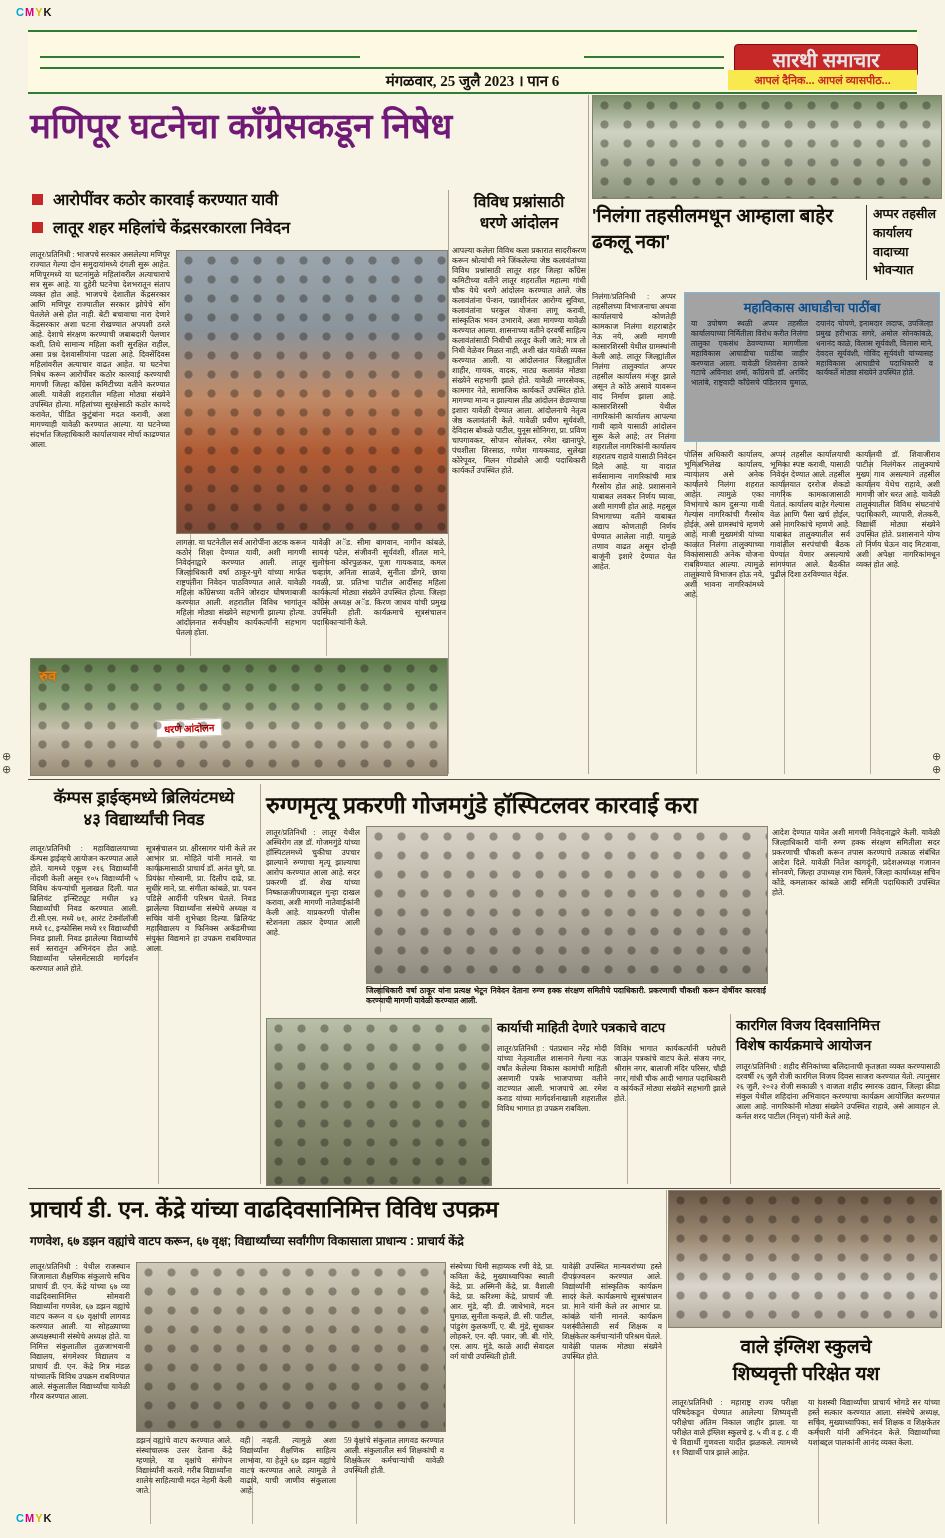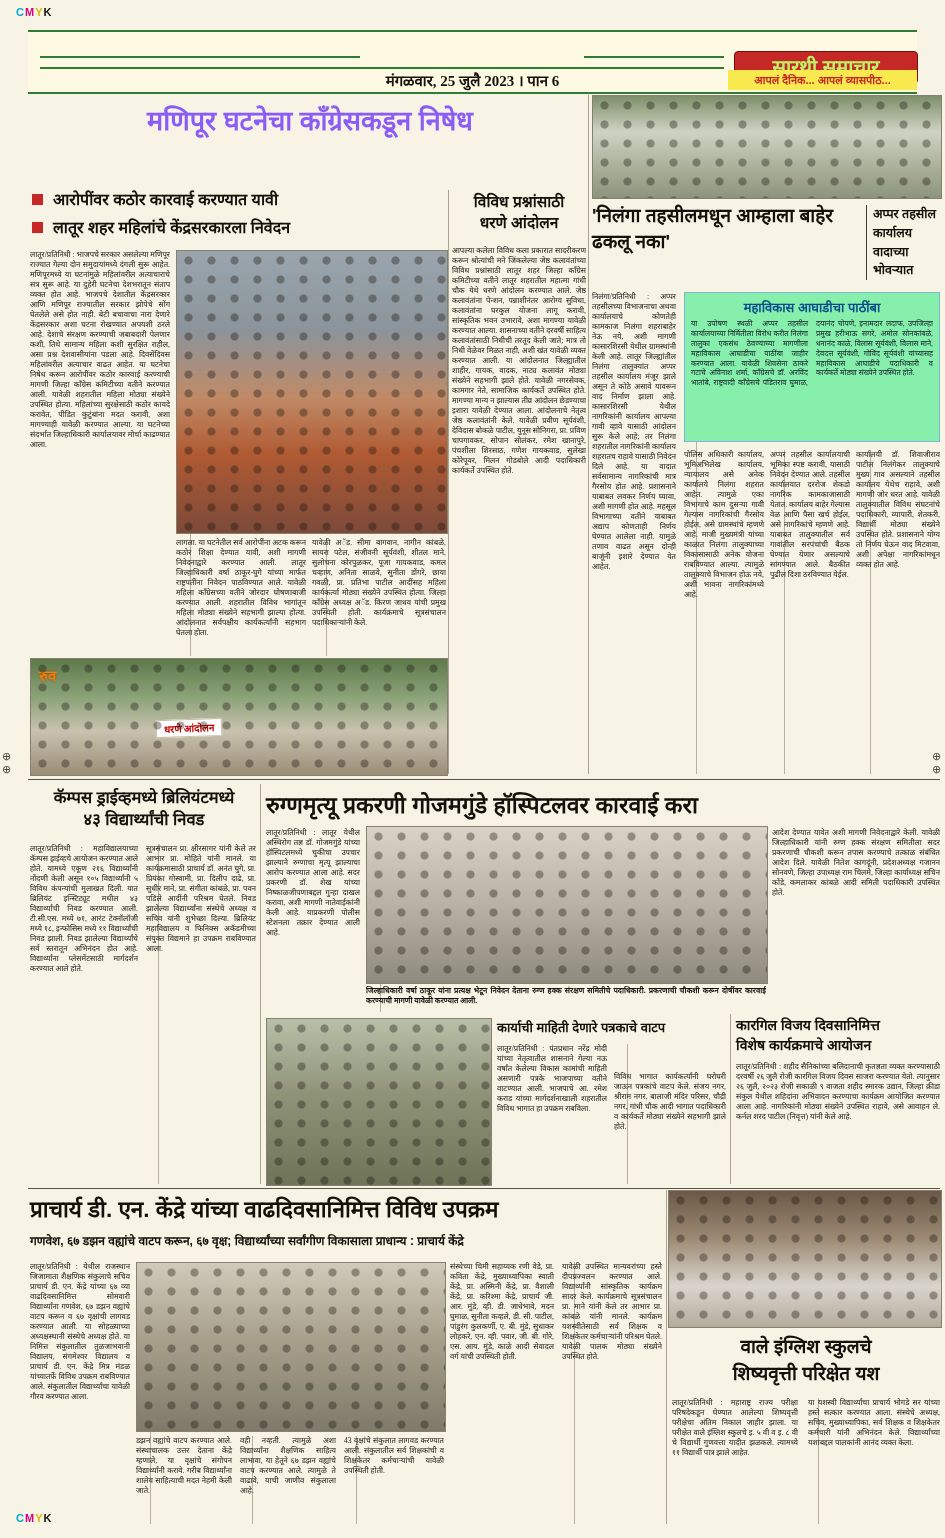--- a/index.html
+++ b/index.html
@@ -15,27 +15,27 @@
   .ph-office{background:linear-gradient(180deg,#9aa5ad 0%,#8b949b 28%,#c08a67 52%,#b05a32 72%,#7c4a3a 100%);}
   .ph-rally{background:linear-gradient(180deg,#5d7a4a 0%,#8fa57c 35%,#c9c2ae 62%,#9b8d78 100%);}
   .ph-hospital{background:linear-gradient(180deg,#d8d3c6 0%,#b7b2a4 50%,#8e8a7e 100%);}
   .ph-patrak{background:linear-gradient(180deg,#b9c0a8 0%,#8f9479 45%,#6f7358 100%);}
   .ph-group{background:linear-gradient(180deg,#cfcabb 0%,#a9a08c 45%,#7e7a6a 100%);}
   .ph-students{background:linear-gradient(180deg,#6b5846 0%,#9c8a74 35%,#d9d5cc 70%,#b4ab9d 100%);}
   .masthead{position:absolute;left:28px;top:30px;width:889px;height:60px;background:#fdf9e2;border-top:2px solid #2e7d32;border-bottom:2px solid #2e7d32;}
   .mh-city{position:absolute;left:0;top:0;width:889px;text-align:center;font-size:30px;font-weight:bold;color:#121008;font-family:"Liberation Sans",sans-serif;line-height:34px;}
   .mh-line{position:absolute;border-top:2px solid #2e7d32;height:0;}
   .mh-date{position:absolute;left:0;top:38px;width:889px;text-align:center;font-size:15px;font-weight:bold;color:#15130c;}
-  .brand-box{position:absolute;left:706px;top:19px;width:182px;height:31px;background:#c62828;border:1px solid #7a0f0f;border-radius:4px;color:#bef264;font-family:"Liberation Sans",sans-serif;font-weight:bold;font-size:20px;text-align:center;line-height:31px;}
+  .brand-box{position:absolute;left:706px;top:12px;width:182px;height:31px;background:#c62828;border:1px solid #7a0f0f;border-radius:4px;color:#e5e5e5;font-family:"Liberation Sans",sans-serif;font-weight:bold;font-size:20px;text-align:center;line-height:31px;}
   .tagline{position:absolute;left:700px;top:38px;width:189px;height:20px;background:#f7e94e;color:#c62828;font-family:"Liberation Sans",sans-serif;font-weight:bold;font-size:11px;text-align:center;line-height:20px;}
-  .h-main{position:absolute;font-family:"Liberation Sans",sans-serif;font-weight:bold;color:#8b5cf6;font-size:27px;line-height:1.15;text-align:center;}
+  .h-main{position:absolute;font-family:"Liberation Sans",sans-serif;font-weight:bold;color:#701a75;font-size:35px;line-height:1.15;}
   .bullet-row{position:absolute;display:flex;align-items:center;font-family:"Liberation Sans",sans-serif;font-weight:bold;font-size:16px;color:#14110a;}
   .bullet-row .sq{width:11px;height:11px;background:#c62828;margin-right:10px;flex:0 0 auto;}
   .hb{font-family:"Liberation Sans",sans-serif;font-weight:bold;color:#14110a;}
-  .bluebox{position:absolute;background:#86efac;border:1px solid #7fb7d9;padding:5px 6px;box-sizing:border-box;}
+  .bluebox{position:absolute;background:#a3a3a3;border:1px solid #7fb7d9;padding:5px 6px;box-sizing:border-box;}
   .bluebox .bb-title{text-align:center;font-family:"Liberation Sans",sans-serif;font-weight:bold;font-size:13px;color:#0b4d8c;margin-bottom:3px;}
   .bluebox .bb-body{font-size:7.5px;line-height:1.32;text-align:justify;color:#101c26;column-count:2;column-gap:8px;}
   .banner{position:absolute;left:125px;top:60px;background:#fff;color:#c00000;font-weight:bold;font-size:10px;padding:1px 7px;transform:rotate(-2deg);border:1px solid #c9c1ac;}
   .graffiti{position:absolute;left:8px;top:6px;color:#ff7a00;font-weight:bold;font-size:15px;text-shadow:0 0 2px #00000055;}
   .cmyk{position:absolute;font-family:"Liberation Sans",sans-serif;font-weight:bold;font-size:11px;letter-spacing:1px;}
   .cmyk .c{color:#00a6d6}.cmyk .m{color:#d6007f}.cmyk .y{color:#d7bb00}.cmyk .k{color:#111}
   .regmark{position:absolute;color:#4a463c;font-size:11px;line-height:13px;}
   .caption{font-weight:bold;}
 </style>
 </head>
@@ -111,38 +111,38 @@
 
   <div class="abs hb" style="left:266px;top:788px;width:674px;font-size:23px;">रुग्णमृत्यू प्रकरणी गोजमगुंडे हॉस्पिटलवर कारवाई करा</div>
   <div class="bt rule-r" style="left:266px;top:828px;width:94px;height:184px;">लातूर/प्रतिनिधी : लातूर येथील अस्थिरोग तज्ञ डॉ. गोजमगुंडे यांच्या हॉस्पिटलमध्ये चुकीचा उपचार झाल्याने रुग्णाचा मृत्यू झाल्याचा आरोप करण्यात आला आहे. सदर प्रकरणी डॉ. शेख यांच्या निष्काळजीपणाबद्दल गुन्हा दाखल करावा, अशी मागणी नातेवाईकांनी केली आहे. याप्रकरणी पोलीस स्टेशनला तक्रार देण्यात आली आहे.</div>
   <div class="photo ph-hospital" style="left:366px;top:826px;width:400px;height:156px;"></div>
   <div class="bt caption" style="left:366px;top:986px;width:400px;height:26px;">जिल्हाधिकारी वर्षा ठाकूर यांना प्रत्यक्ष भेटून निवेदन देताना रुग्ण हक्क संरक्षण समितीचे पदाधिकारी. प्रकरणाची चौकशी करून दोषींवर कारवाई करण्याची मागणी यावेळी करण्यात आली.</div>
   <div class="bt" style="left:772px;top:828px;width:168px;height:184px;">आदेश देण्यात यावेत अशी मागणी निवेदनाद्वारे केली. यावेळी जिल्हाधिकारी यांनी रुग्ण हक्क संरक्षण समितीला सदर प्रकरणाची चौकशी करून तपास करण्याचे तत्काळ संबंधित आदेश दिले. यावेळी नितेश कागदूंनी, प्रदेशअध्यक्ष गजानन सोनवणे, जिल्हा उपाध्यक्ष राम चिलमे, जिल्हा कार्याध्यक्ष सचिन कोंडे, कमलाकर कांबळे आदी समिती पदाधिकारी उपस्थित होते.</div>
 
   <div class="photo ph-patrak" style="left:266px;top:1018px;width:224px;height:166px;"></div>
   <div class="abs hb" style="left:497px;top:1018px;width:230px;font-size:13px;">कार्याची माहिती देणारे पत्रकाचे वाटप</div>
   <div class="bt rule-r" style="left:497px;top:1044px;width:110px;height:140px;">लातूर/प्रतिनिधी : पंतप्रधान नरेंद्र मोदी यांच्या नेतृत्वातील शासनाने गेल्या नऊ वर्षांत केलेल्या विकास कामांची माहिती असणारी पत्रके भाजपाच्या वतीने वाटण्यात आली. भाजपाचे आ. रमेश कराड यांच्या मार्गदर्शनाखाली शहरातील विविध भागात हा उपक्रम राबविला.</div>
-  <div class="bt" style="left:614px;top:1044px;width:112px;height:140px;margin-top:28px;">विविध भागात कार्यकर्त्यांनी घरोघरी जाऊन पत्रकांचे वाटप केले. संजय नगर, श्रीराम नगर, बालाजी मंदिर परिसर, चौद्री नगर, गांधी चौक आदी भागात पदाधिकारी व कार्यकर्ते मोठ्या संख्येने सहभागी झाले होते.</div>
+  <div class="bt" style="left:614px;top:1044px;width:112px;height:140px;">विविध भागात कार्यकर्त्यांनी घरोघरी जाऊन पत्रकांचे वाटप केले. संजय नगर, श्रीराम नगर, बालाजी मंदिर परिसर, चौद्री नगर, गांधी चौक आदी भागात पदाधिकारी व कार्यकर्ते मोठ्या संख्येने सहभागी झाले होते.</div>
   <div class="vline" style="left:730px;top:1014px;height:170px;"></div>
 
   <div class="abs hb" style="left:736px;top:1016px;width:204px;font-size:14px;line-height:1.4;">
     <div>कारगिल विजय दिवसानिमित्त</div>
     <div>विशेष कार्यक्रमाचे आयोजन</div>
   </div>
   <div class="bt" style="left:736px;top:1062px;width:204px;height:122px;">लातूर/प्रतिनिधी : शहीद सैनिकांच्या बलिदानाची कृतज्ञता व्यक्त करण्यासाठी दरवर्षी २६ जुलै रोजी कारगिल विजय दिवस साजरा करण्यात येतो. त्यानुसार २६ जुलै, २०२३ रोजी सकाळी ९ वाजता शहीद स्मारक उद्यान, जिल्हा क्रीडा संकुल येथील शहिदांना अभिवादन करण्याचा कार्यक्रम आयोजित करण्यात आला आहे. नागरिकांनी मोठ्या संख्येने उपस्थित राहावे, असे आवाहन ले. कर्नल शरद पाटील (निवृत्त) यांनी केले आहे.</div>
 
   <div class="hline" style="left:28px;top:1188px;width:912px;"></div>
 
   <div class="abs hb" style="left:30px;top:1193px;width:645px;font-size:22.5px;">प्राचार्य डी. एन. केंद्रे यांच्या वाढदिवसानिमित्त विविध उपक्रम</div>
   <div class="abs hb" style="left:30px;top:1234px;width:655px;font-size:12px;line-height:1.3;">गणवेश, ६७ डझन वह्यांचे वाटप करून, ६७ वृक्ष; विद्यार्थ्यांच्या सर्वांगीण विकासाला प्राधान्य : प्राचार्य केंद्रे</div>
   <div class="bt rule-r" style="left:30px;top:1262px;width:100px;height:262px;">लातूर/प्रतिनिधी : येथील राजस्थान जिजामाता शैक्षणिक संकुलाचे सचिव प्राचार्य डी. एन. केंद्रे यांच्या ६७ व्या वाढदिवसानिमित्त सोमवारी विद्यार्थ्यांना गणवेश, ६७ डझन वह्यांचे वाटप करून व ६७ वृक्षांची लागवड करण्यात आली. या सोहळ्याच्या अध्यक्षस्थानी संस्थेचे अध्यक्ष होते. या निमित्त संकुलातील तुळजाभवानी विद्यालय, संगमेश्वर विद्यालय व प्राचार्य डी. एन. केंद्रे मित्र मंडळ यांच्यातर्फे विविध उपक्रम राबविण्यात आले. संकुलातील विद्यार्थ्यांचा यावेळी गौरव करण्यात आला.</div>
   <div class="photo ph-group" style="left:136px;top:1262px;width:308px;height:168px;"></div>
   <div class="bt rule-r" style="left:136px;top:1436px;width:96px;height:88px;">डझन वह्यांचे वाटप करण्यात आले. संस्थाचालक उत्तर देताना केंद्रे म्हणाले, या वृक्षांचे संगोपन विद्यार्थ्यांनी करावे. गरीब विद्यार्थ्यांना शालेय साहित्याची मदत नेहमी केली जाते.</div>
   <div class="bt rule-r" style="left:240px;top:1436px;width:96px;height:88px;">वही नव्हती. त्यामुळे अशा विद्यार्थ्यांना शैक्षणिक साहित्य लाभावा, या हेतूने ६७ डझन वह्यांचे वाटप करण्यात आले. त्यामुळे ते वाढावे, याची जाणीव संकुलाला आहे.</div>
-  <div class="bt" style="left:344px;top:1436px;width:100px;height:88px;">43 वृक्षांचे संकुलात लागवड करण्यात आली. संकुलातील सर्व शिक्षकांची व शिक्षकेतर कर्मचाऱ्यांची यावेळी उपस्थिती होती.</div>
+  <div class="bt" style="left:344px;top:1436px;width:100px;height:88px;">59 वृक्षांचे संकुलात लागवड करण्यात आली. संकुलातील सर्व शिक्षकांची व शिक्षकेतर कर्मचाऱ्यांची यावेळी उपस्थिती होती.</div>
   <div class="bt rule-r" style="left:450px;top:1262px;width:104px;height:262px;">संस्थेच्या चिमी सहाय्यक रणी वेडे, प्रा. कविता केंद्रे, मुख्याध्यापिका स्वाती केंद्रे, प्रा. अस्मिनी केंद्रे, प्रा. वैशाली केंद्रे, प्रा. करिश्मा केंद्रे, प्राचार्य जी. आर. मुंडे, व्ही. डी. जाधेभावे, मदन घुमाळ, सुनीता कव्हले, डी. सी. पाटील, पांडुरंग कुलकर्णी, ए. बी. मुंडे, सुधाकर लोहकरे, एन. व्ही. पवार, जी. बी. गोरे, एस. आय. मुंडे, काळे आदी सेवादल वर्ग यांची उपस्थिती होती.</div>
   <div class="bt" style="left:562px;top:1262px;width:100px;height:262px;">यावेळी उपस्थित मान्यवरांच्या हस्ते दीपप्रज्वलन करण्यात आले. विद्यार्थ्यांनी सांस्कृतिक कार्यक्रम सादर केले. कार्यक्रमाचे सूत्रसंचालन प्रा. माने यांनी केले तर आभार प्रा. कांबळे यांनी मानले. कार्यक्रम यशस्वीतेसाठी सर्व शिक्षक व शिक्षकेतर कर्मचाऱ्यांनी परिश्रम घेतले. यावेळी पालक मोठ्या संख्येने उपस्थित होते.</div>
   <div class="vline" style="left:666px;top:1190px;height:334px;"></div>
 
   <div class="photo ph-students" style="left:668px;top:1190px;width:272px;height:136px;"></div>
   <div class="abs hb" style="left:672px;top:1334px;width:268px;font-size:19px;line-height:1.4;text-align:center;">
     <div>वाले इंग्लिश स्कुलचे</div>
     <div>शिष्यवृत्ती परिक्षेत यश</div>
   </div>
   <div class="bt rule-r" style="left:672px;top:1398px;width:126px;height:126px;">लातूर/प्रतिनिधी : महाराष्ट्र राज्य परीक्षा परिषदेकडून घेण्यात आलेल्या शिष्यवृत्ती परीक्षेचा अंतिम निकाल जाहीर झाला. या परीक्षेत वाले इंग्लिश स्कुलचे इ. ५ वी व इ. ८ वी चे विद्यार्थी गुणवत्ता यादीत झळकले. त्यामध्ये ११ विद्यार्थी पात्र झाले आहेत.</div>

